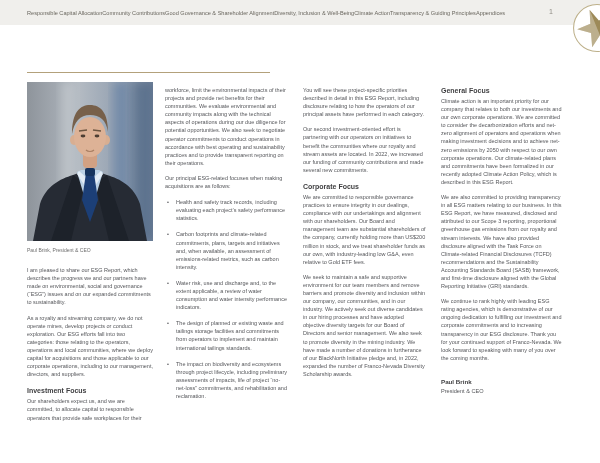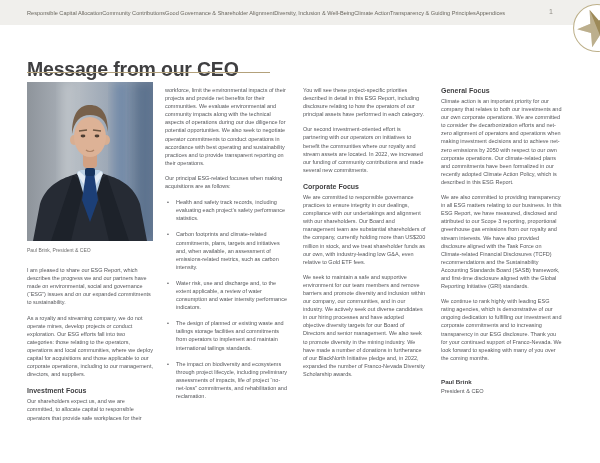--- a/index.html
+++ b/index.html
@@ -60,21 +60,20 @@
   <div class="logo">
     <svg width="52" height="50" viewBox="0 0 48 48">
       <circle cx="24" cy="24" r="22.5" fill="#ffffff" stroke="#bdb08a" stroke-width="1"></circle>
       <g transform="rotate(-22 24 24)">
         <polygon points="24,5 28.4,17.9 42.1,18.1 31.1,26.3 35.2,39.4 24,31.5 12.8,39.4 16.9,26.3 5.9,18.1 19.6,17.9" fill="#9d8a58"></polygon>
         <polygon points="24,5 24,31.5 12.8,39.4 16.9,26.3 5.9,18.1 19.6,17.9" fill="#ffffff" opacity="0.32"></polygon>
       </g>
     </svg>
   </div>
 
-  <h1 class="title">Message from our CEO</h1>
   <div class="rule"></div>
 
   <div class="col col1">
     <div class="photo">
       <svg width="126" height="159" viewBox="0 0 126 159" preserveAspectRatio="none">
         <defs>
           <linearGradient id="bgg" x1="0" y1="0" x2="1" y2="0">
             <stop offset="0" stop-color="#8e949b"></stop>
               <stop offset="0.42" stop-color="#b3bac2"></stop>
             <stop offset="0.72" stop-color="#95a2b2"></stop>

